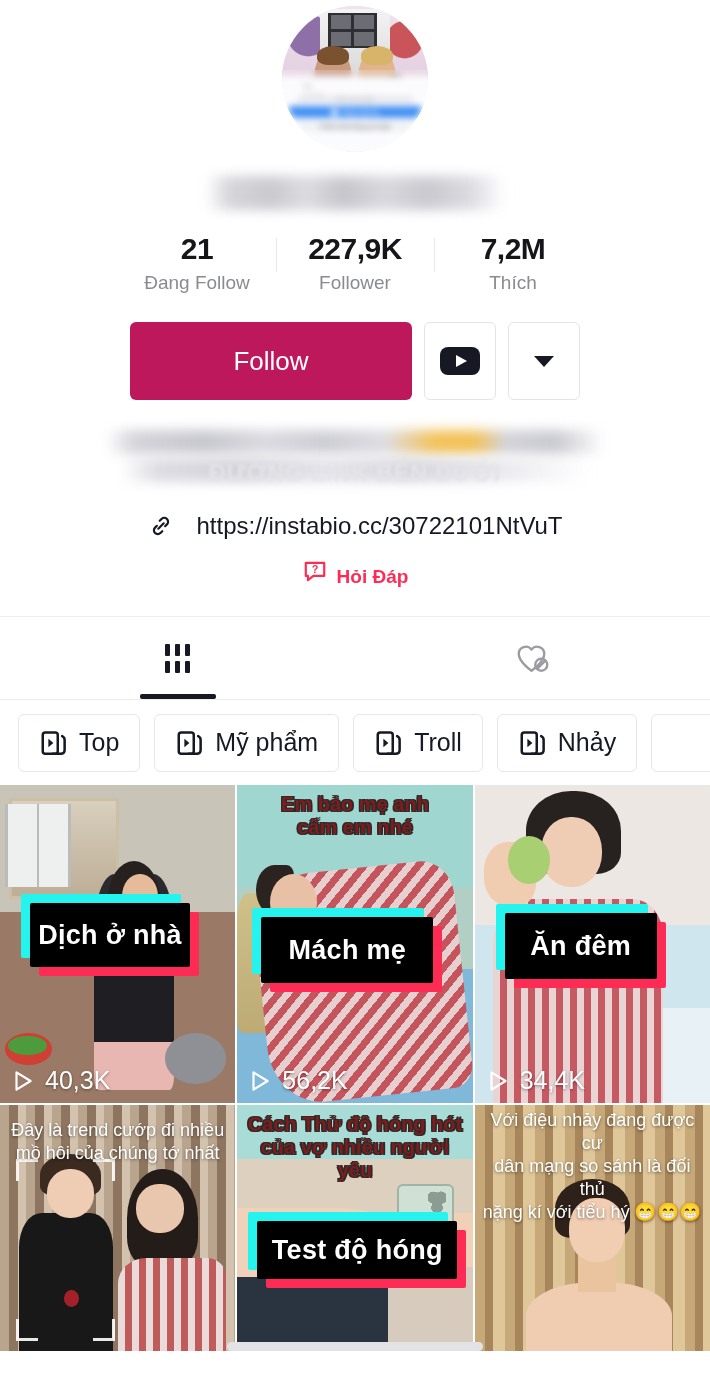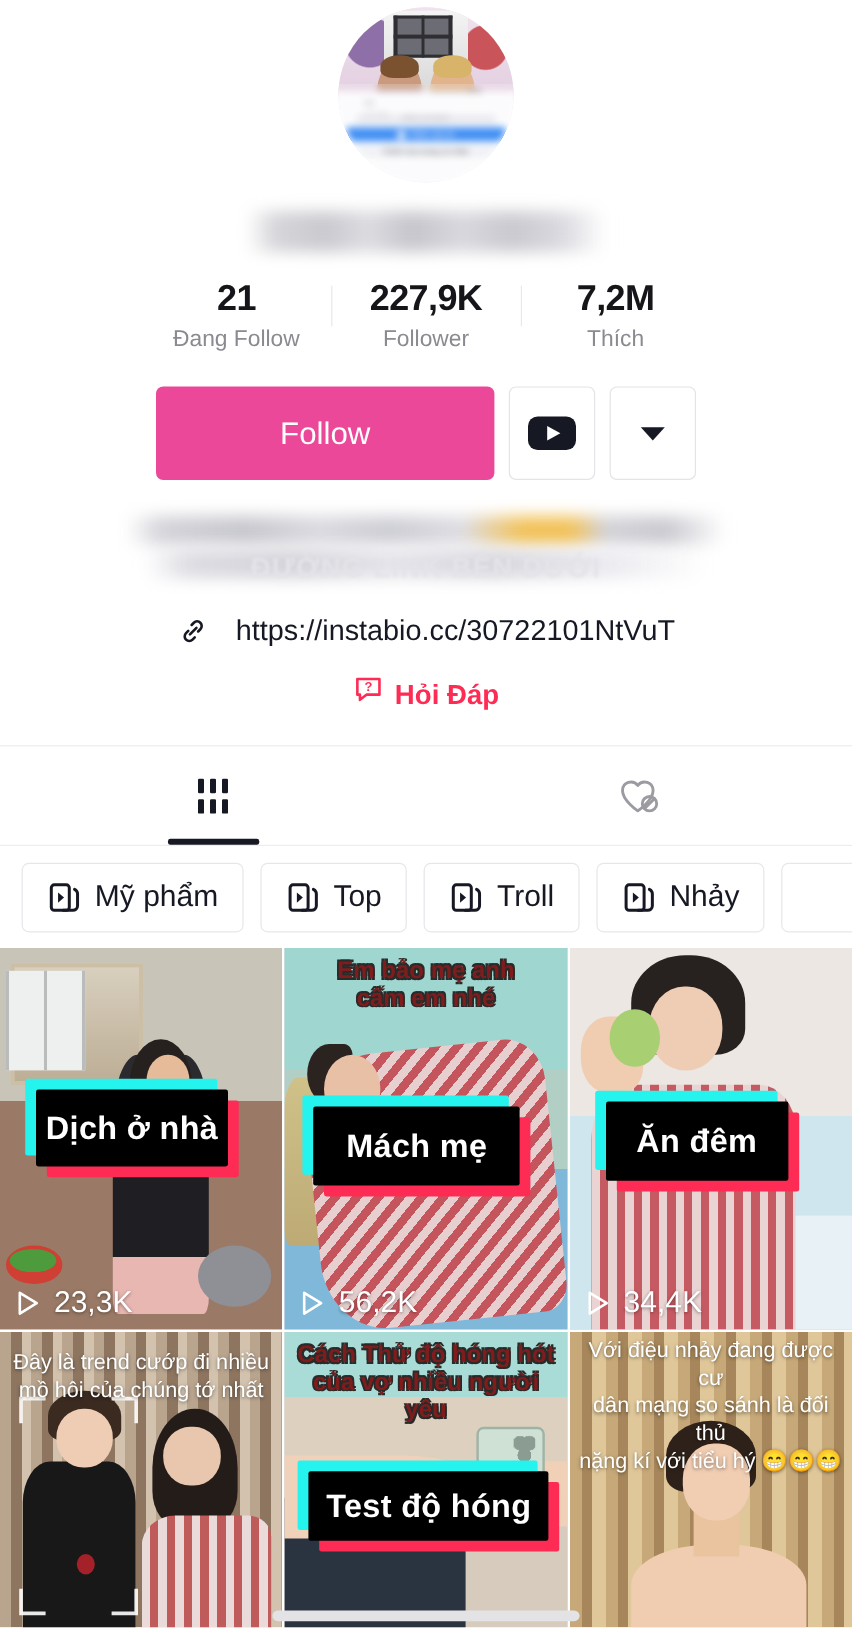--- a/index.html
+++ b/index.html
@@ -200,21 +200,21 @@
   
   .actions {
     margin-top: 28px;
     display: flex;
     justify-content: center;
     gap: 12px;
   }
   .btn-follow {
     width: 282px;
     height: 78px;
-    background: #ec4899;
+    background: #be185d;
     border: none;
     border-radius: 6px;
     color: #fff;
     font-size: 26px;
     font-family: "Liberation Sans", sans-serif;
     cursor: pointer;
   }
   .btn-square {
     width: 72px;
     height: 78px;
@@ -302,21 +302,21 @@
   }
   .qa-row {
     margin-top: 14px;
     display: flex;
     align-items: center;
     justify-content: center;
     gap: 9px;
     cursor: pointer;
   }
   .qa-row .qa-label {
-    font-size: 23px;
+    font-size: 19px;
     font-weight: bold;
     color: #fe2c55;
     margin-top: 12px;
   }
 
   
   .tabs {
     margin-top: 28px;
     border-top: 1px solid #ededf0;
     border-bottom: 1px solid #ededf0;
@@ -723,29 +723,29 @@
     </div>
   </div>
 
   <div class="chips">
     <div class="chip">
       <svg class="playlist-icon" width="30" height="30" viewBox="0 0 24 24" fill="none">
         <rect x="3" y="3.5" width="12" height="17" rx="2" stroke="#161823" stroke-width="2"></rect>
         <path d="M18.5 6.5c1.2.6 2 1.6 2 3v8c0 1.9-1.4 3-3.2 3H11" stroke="#161823" stroke-width="2" stroke-linecap="round"></path>
         <path d="M7.5 8.6l4 3.4-4 3.4z" fill="#161823"></path>
       </svg>
-      <span class="chip-label">Mỹ phẩm</span>
+      <span class="chip-label">Top</span>
     </div>
     <div class="chip">
       <svg class="playlist-icon" width="30" height="30" viewBox="0 0 24 24" fill="none">
         <rect x="3" y="3.5" width="12" height="17" rx="2" stroke="#161823" stroke-width="2"></rect>
         <path d="M18.5 6.5c1.2.6 2 1.6 2 3v8c0 1.9-1.4 3-3.2 3H11" stroke="#161823" stroke-width="2" stroke-linecap="round"></path>
         <path d="M7.5 8.6l4 3.4-4 3.4z" fill="#161823"></path>
       </svg>
-      <span class="chip-label">Top</span>
+      <span class="chip-label">Mỹ phẩm</span>
     </div>
     <div class="chip">
       <svg class="playlist-icon" width="30" height="30" viewBox="0 0 24 24" fill="none">
         <rect x="3" y="3.5" width="12" height="17" rx="2" stroke="#161823" stroke-width="2"></rect>
         <path d="M18.5 6.5c1.2.6 2 1.6 2 3v8c0 1.9-1.4 3-3.2 3H11" stroke="#161823" stroke-width="2" stroke-linecap="round"></path>
         <path d="M7.5 8.6l4 3.4-4 3.4z" fill="#161823"></path>
       </svg>
       <span class="chip-label">Troll</span>
     </div>
     <div class="chip">
@@ -776,21 +776,21 @@
         <span class="shadow-cyan"></span>
           <span class="shadow-pink"></span>
         <span class="cap-inner">
             <span class="cap-text">Dịch ở nhà</span>
           </span>
       </div>
       <div class="views">
         <svg width="26" height="26" viewBox="0 0 24 24" fill="none">
           <path d="M6 4l13 8-13 8z" stroke="#fff" stroke-width="2" stroke-linejoin="round"></path>
         </svg>
-        <span class="views-count">23,3K</span>
+        <span class="views-count">40,3K</span>
       </div>
     </div>
 
     <div class="video-cell">
       <div class="bg-bedroom soft">
         <span class="bed-pillow"></span>
         <span class="bed-person"></span>
         <span class="bed-hair"></span>
         <span class="bed-face"></span>
       </div>

